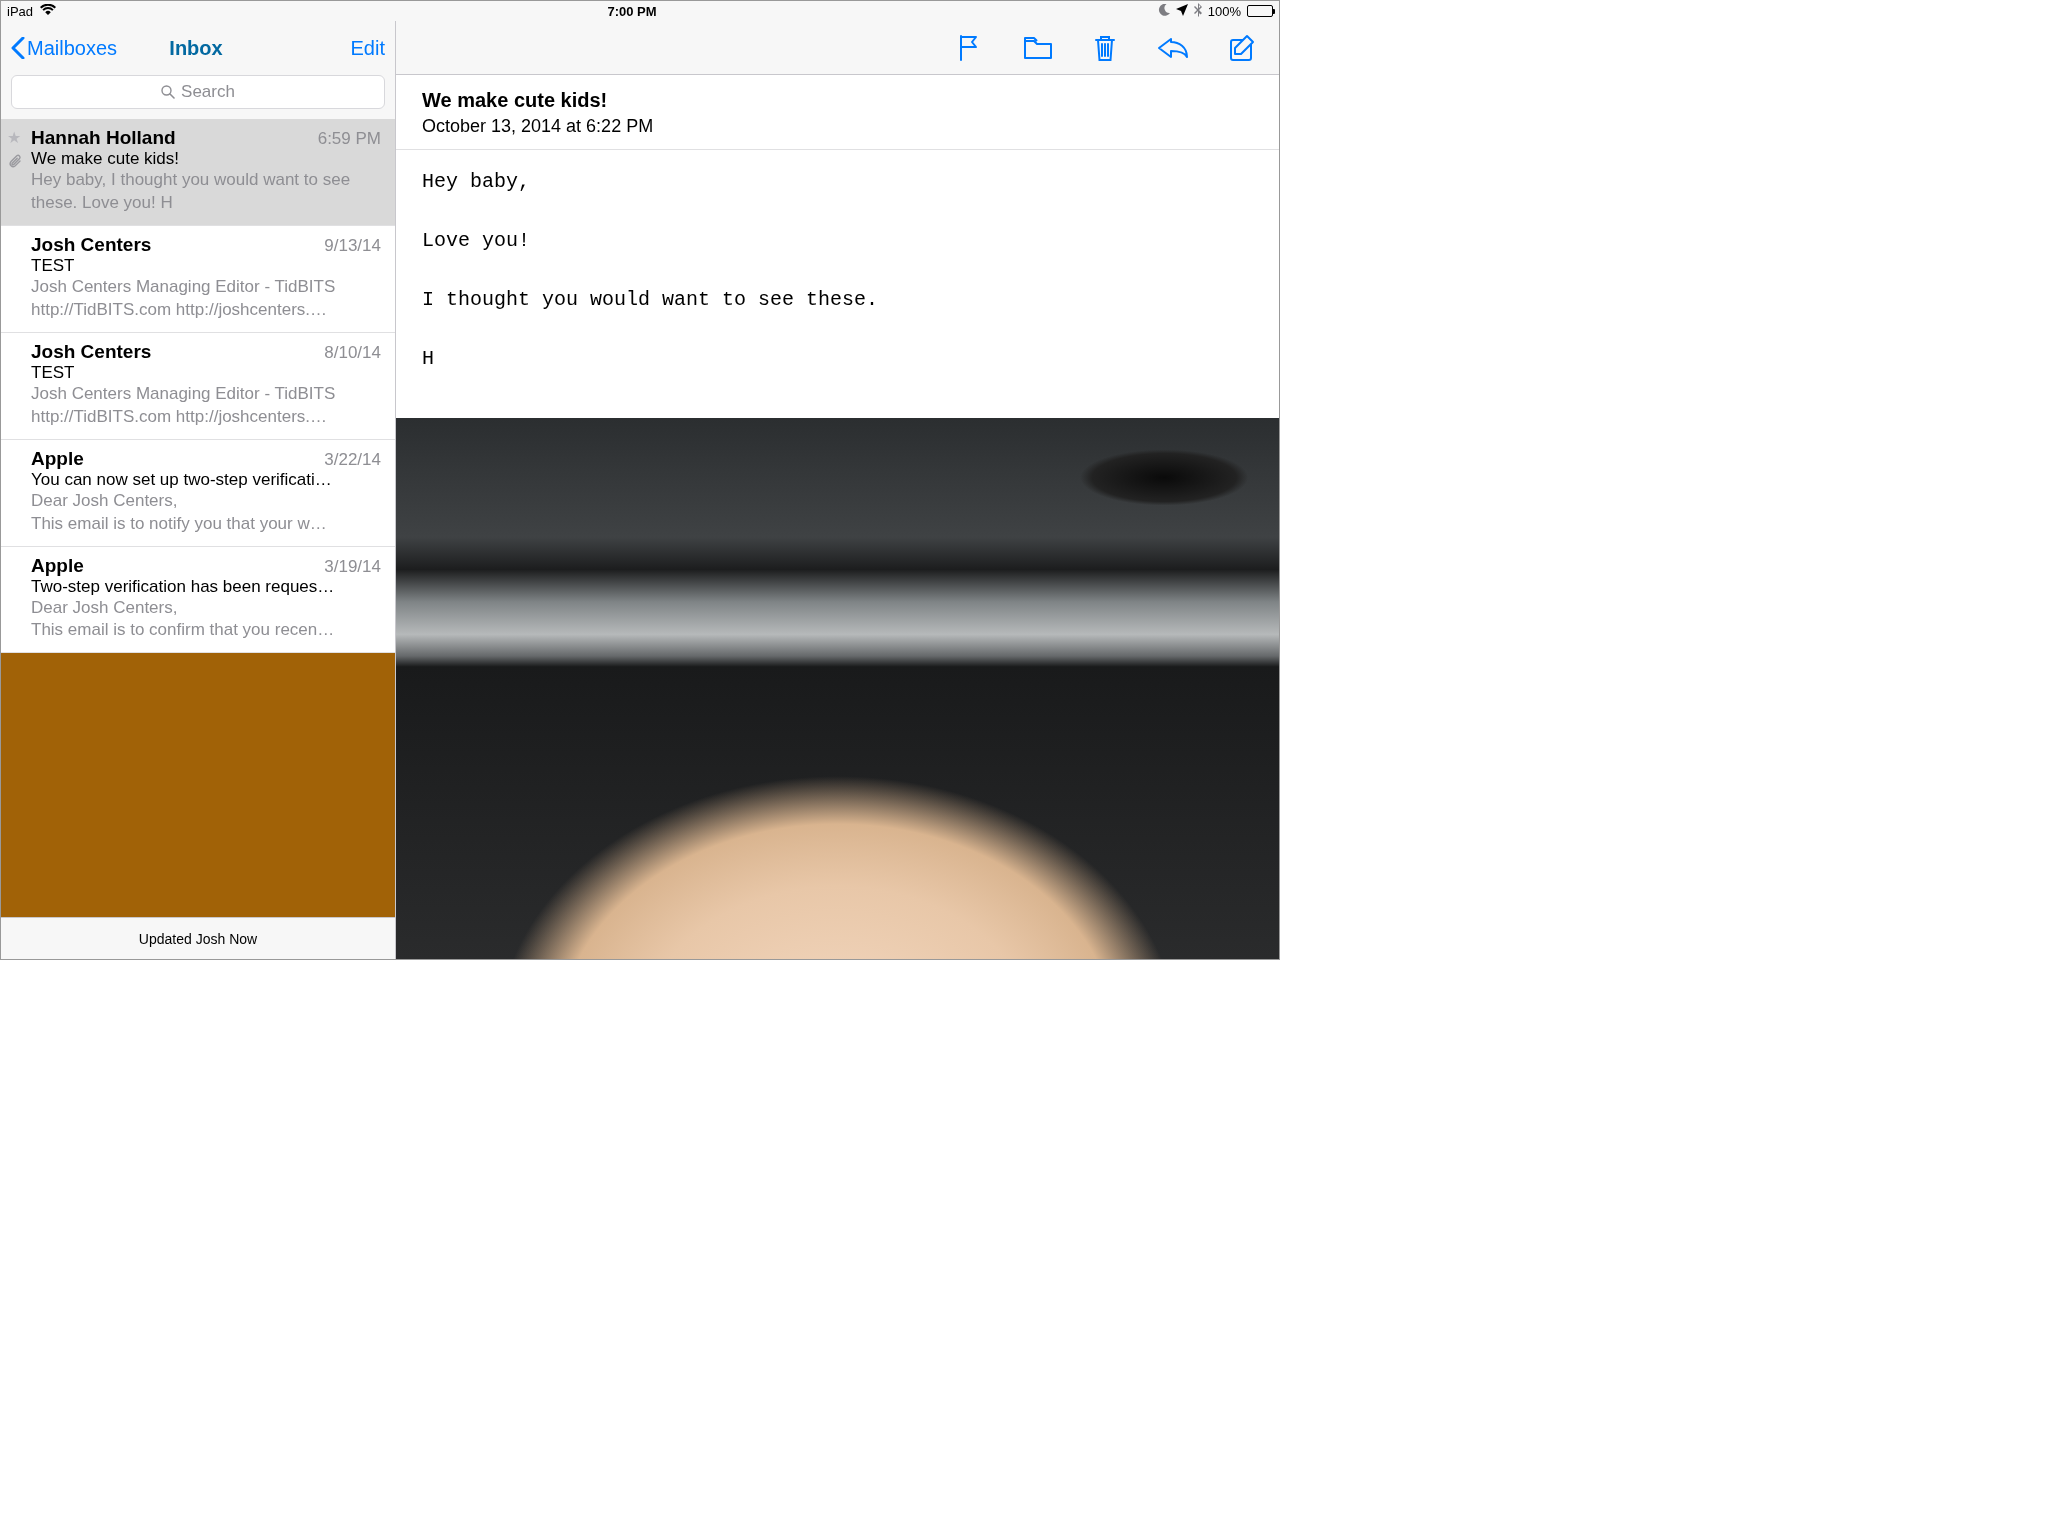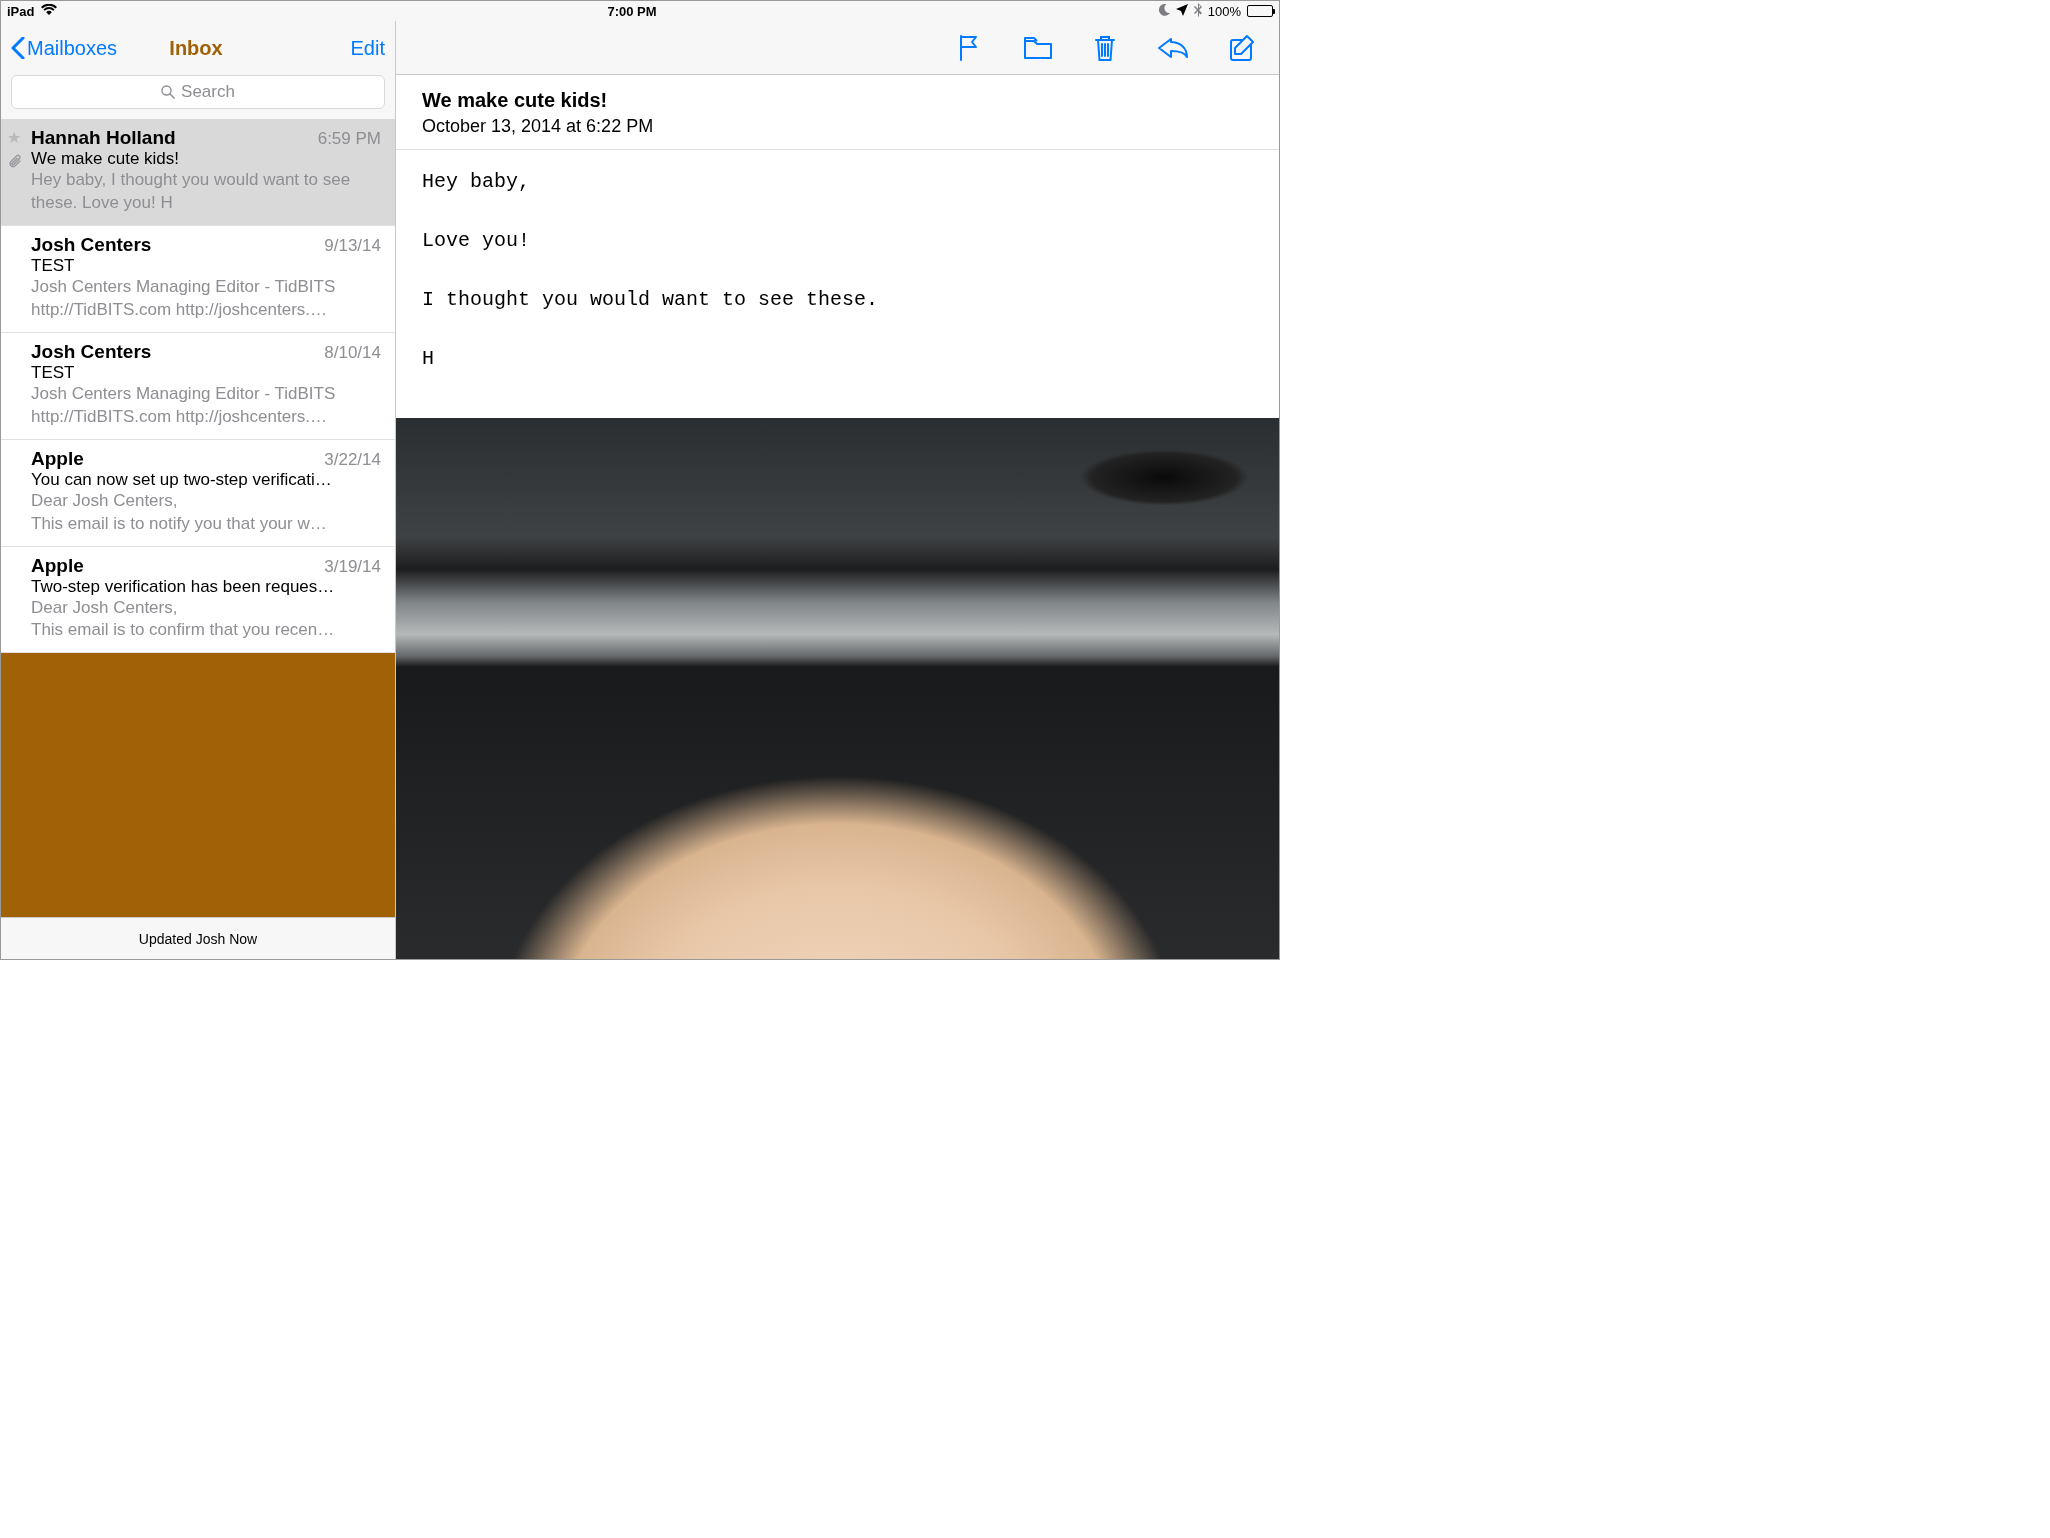--- a/index.html
+++ b/index.html
@@ -20,21 +20,21 @@
     display: flex;
     align-items: center;
     font-size: 13px;
     padding: 0 6px;
     color: #000;
     position: relative;
   }
   .statusbar .center {
     position: absolute; left: 0; right: 16px; text-align: center; font-weight: 600;
   }
-  .statusbar .left { display: flex; align-items: flex-start; gap: 7px; z-index: 1; font-weight: bold;}
+  .statusbar .left { display: flex; align-items: flex-start; gap: 7px; z-index: 1;}
   .statusbar .right { margin-left: auto; display: flex; align-items: center; gap: 6px; z-index:1;}
   .wifi-icon, .moon-icon, .loc-icon, .bt-icon, .batt-icon { display:inline-block; }
   .battery {
     width: 26px; height: 12px; border: 1px solid #000; border-radius: 2px; position: relative;
   }
   .battery::after { content:""; position:absolute; right:-3px; top:3px; width:2px; height:5px; background:#000; border-radius:0 1px 1px 0;}
   .battery .fill { background:#000; height:100%; width:100%; }
 
   
   .main {
@@ -62,21 +62,21 @@
     height: 54px;
     display: flex;
     align-items: center;
     padding: 0 10px;
     background: #f7f7f7;
   }
   .navbar .back {
     display: flex; align-items:center; font-size: 20px; color:#007aff; gap:2px;
   }
   .navbar .title {
-    position:absolute; left:0; right:4px; text-align:center; font-size:20px; font-weight:700; color:#a16207; pointer-events:none;
+    position:absolute; left:0; right:4px; text-align:center; font-size:20px; font-weight:700; color:#0369a1; pointer-events:none;
   }
   .navbar .edit { margin-left:auto; font-size:20px; color:#007aff; }
 
   .searchwrap { padding: 0 10px 10px; background:#f7f7f7;}
   .searchbar {
     height: 34px; background:#fff; border:1px solid #d8d8dc; border-radius:6px;
     display:flex; align-items:center; justify-content:center; gap:6px;
     color:#8e8e93; font-size:17px;
   }
   .search-icon { width:14px; height:14px; }

